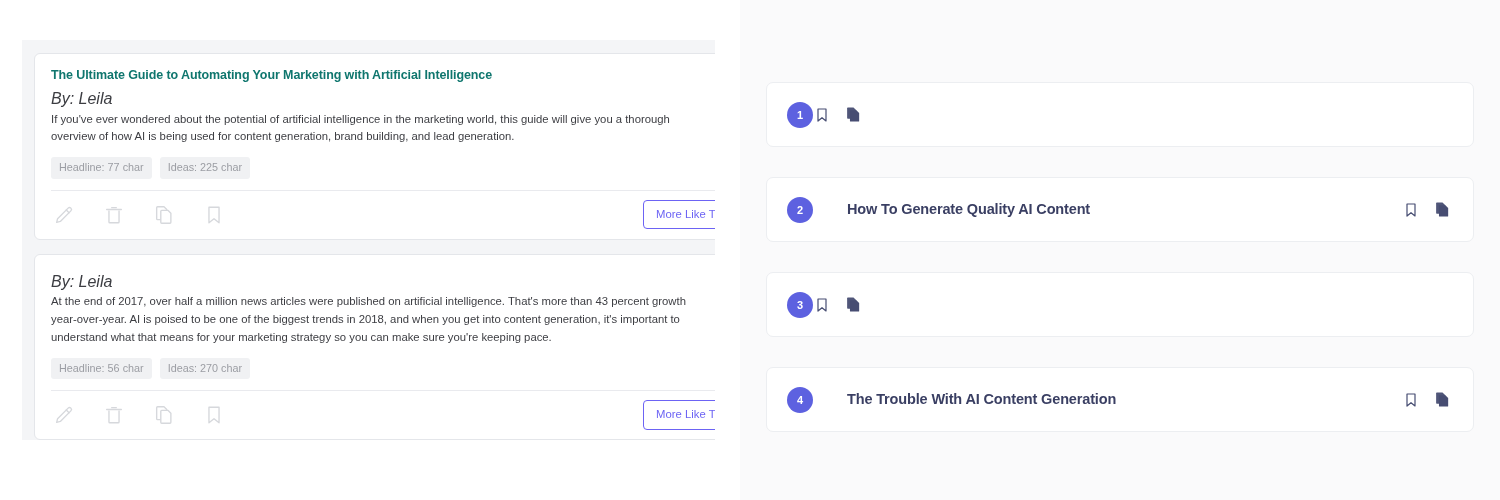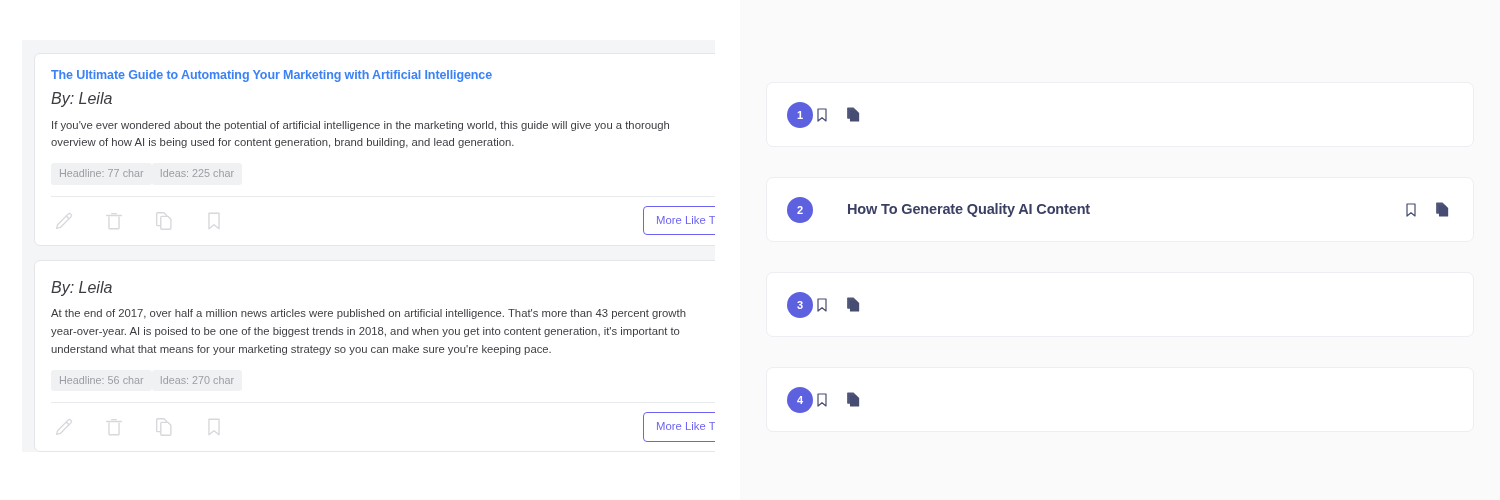--- a/index.html
+++ b/index.html
@@ -42,42 +42,43 @@
     border: 1px solid #e4e6ea;
     border-radius: 6px;
     box-sizing: border-box;
     padding: 12px 16px 0 16px;
   }
   .doc-card:last-child { margin-bottom: 0; }
 
   .doc-title {
     font-size: 12.5px;
     font-weight: bold;
-    color: #3b82f6;
+    color: #0f766e;
     line-height: 1.45;
     letter-spacing: -0.1px;
   }
   .doc-author {
     font-size: 16px;
     font-style: italic;
     color: #3c3d42;
     margin-top: 4px;
     line-height: 1.4;
   }
   .doc-body {
     font-size: 11.3px;
     color: #3c3d42;
     line-height: 1.58;
-    margin-top: 6px;
+    margin-top: 0;
     max-width: 645px;
   }
 
   .pill-row {
     margin-top: 11px;
     display: flex;
+    gap: 8px;
   }
   .pill {
     background: #f0f1f3;
     color: #9b9da3;
     font-size: 10.8px;
     border-radius: 3px;
     padding: 4px 8px;
     line-height: 1.25;
     white-space: nowrap;
   }
@@ -320,20 +321,21 @@
           <svg width="17" height="17" viewBox="0 0 24 24" fill="currentColor">
               <path d="M4 2h8l4 4v11a1 1 0 01-1 1H4a1 1 0 01-1-1V3a1 1 0 011-1z" opacity="0.95"></path>
               <path d="M8 6h8l4 4v11a1 1 0 01-1 1H8a1 1 0 01-1-1V7a1 1 0 011-1z"></path>
             </svg>
         </span>
       </span>
     </div>
 
     <div class="idea-card">
       <span class="idea-badge">4</span>
+      <span class="idea-title">The Trouble With AI Content Generation</span>
       <span class="idea-actions">
         <span class="idea-icon">
           <svg width="16" height="16" viewBox="0 0 24 24" fill="none" stroke="currentColor" stroke-width="1.8" stroke-linecap="round" stroke-linejoin="round">
               <path d="M6 3h12v18l-6-5-6 5V3z"></path>
             </svg>
         </span>
         <span class="idea-icon">
           <svg width="17" height="17" viewBox="0 0 24 24" fill="currentColor">
               <path d="M4 2h8l4 4v11a1 1 0 01-1 1H4a1 1 0 01-1-1V3a1 1 0 011-1z" opacity="0.95"></path>
               <path d="M8 6h8l4 4v11a1 1 0 01-1 1H8a1 1 0 01-1-1V7a1 1 0 011-1z"></path>

